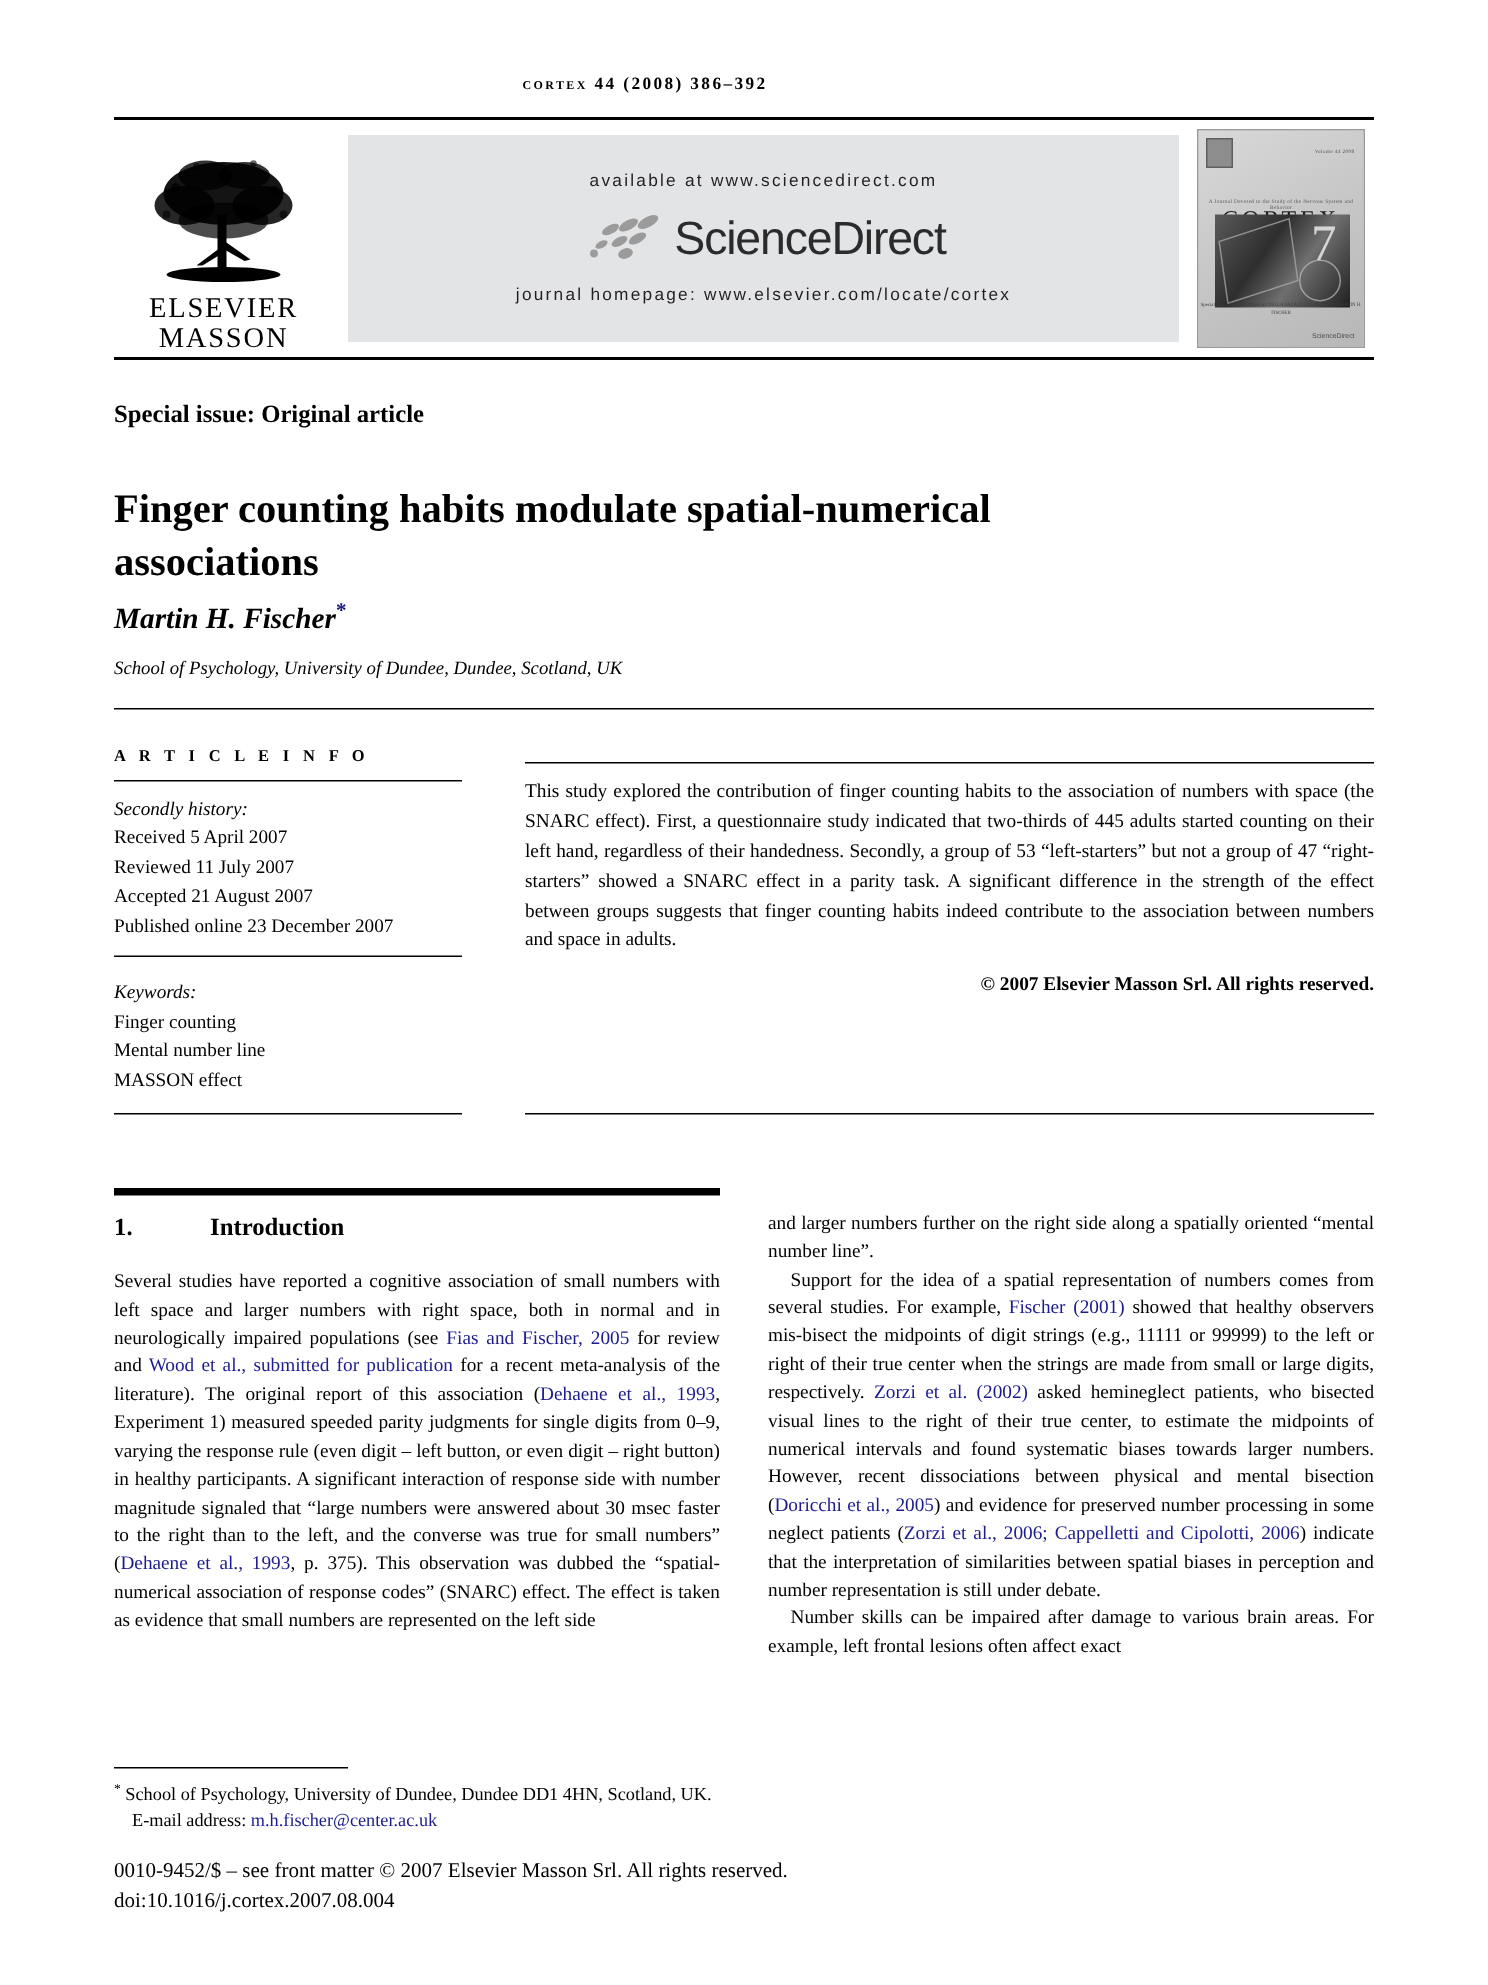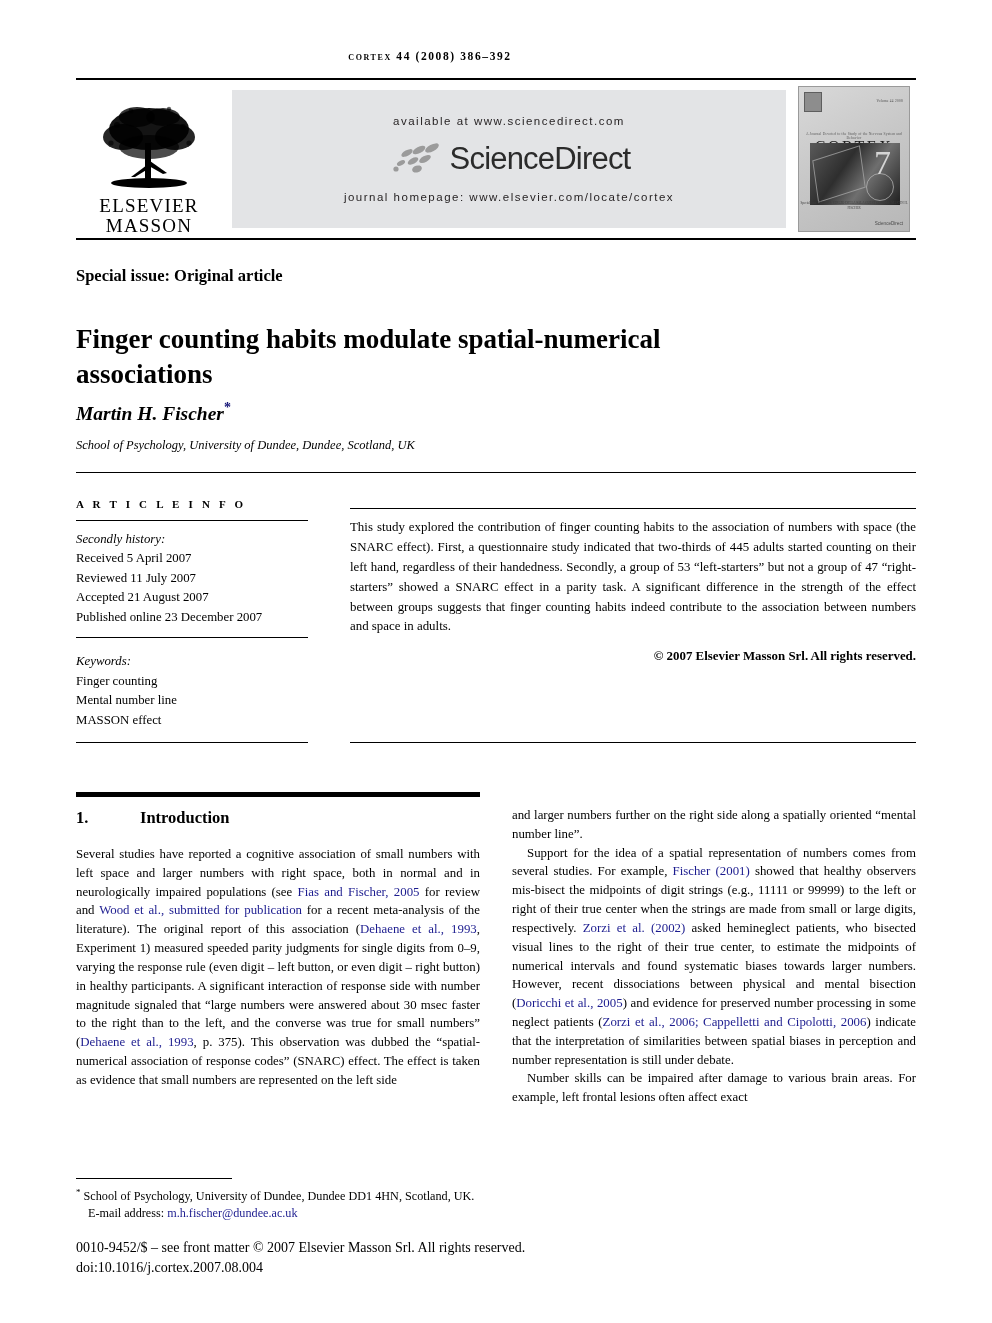--- a/index.html
+++ b/index.html
@@ -509,21 +509,21 @@
       </p>
     </div>
 
   </div>
 
   <div class="foot-rule"></div>
   <div class="footnote">
     <span class="star">*</span>
     <span>School of Psychology, University of Dundee, Dundee DD1 4HN, Scotland, UK.</span>
     <span class="indent">
-      <span>E-mail address: </span><a class="cite" href="#">m.h.fischer@dundee.ac.uk</a>
+      <span>E-mail address: </span><a class="cite" href="#">m.h.fischer@center.ac.uk</a>
     </span>
   </div>
   <div class="imprint">
     <div>0010-9452/$ – see front matter © 2007 Elsevier Masson Srl. All rights reserved.</div>
     <div>doi:10.1016/j.cortex.2007.08.004</div>
   </div>
 
 </div>
 
 </body></html>

